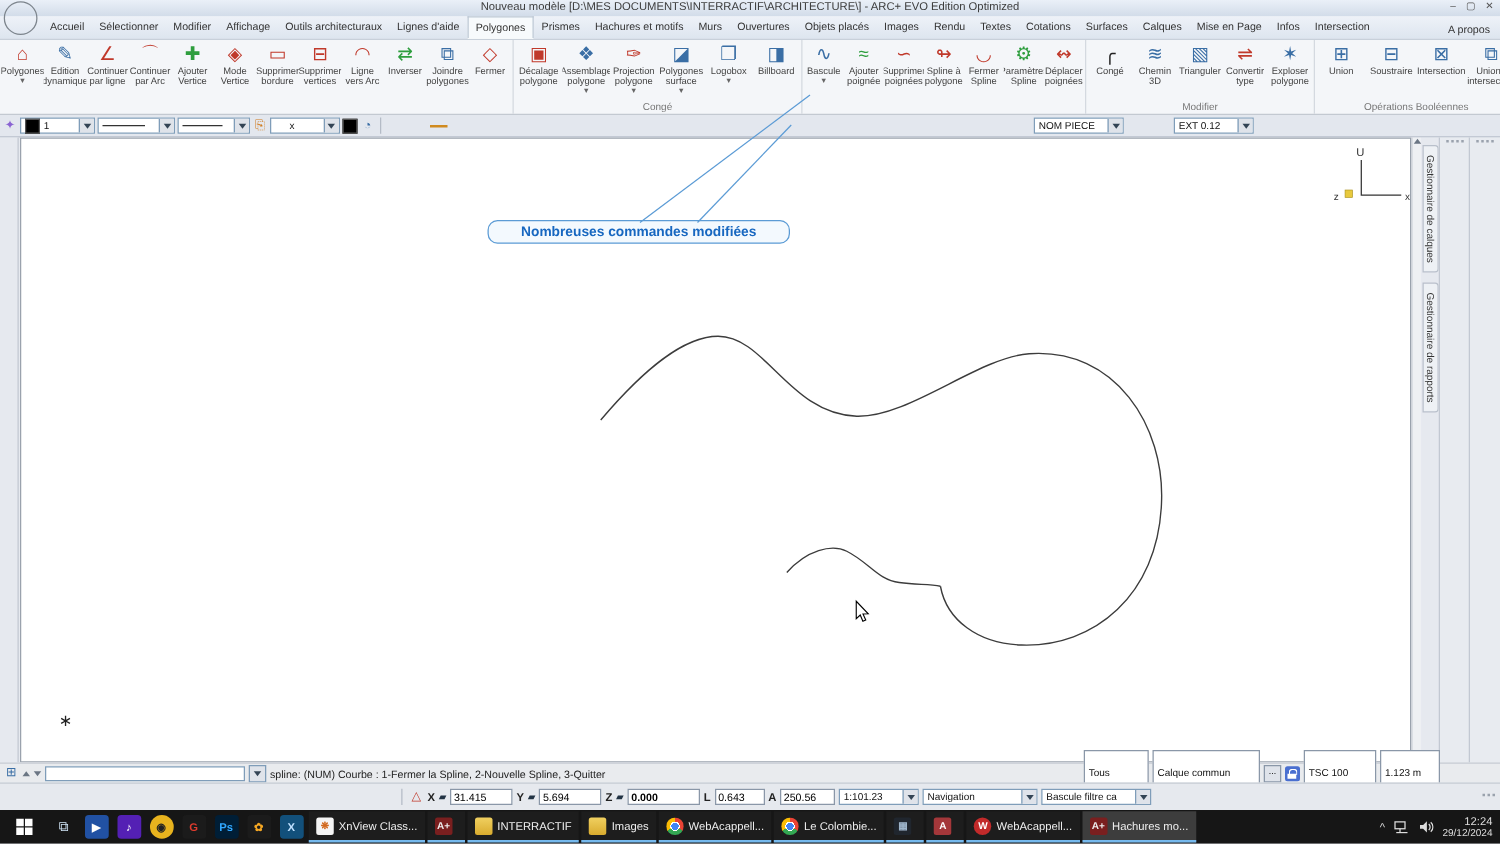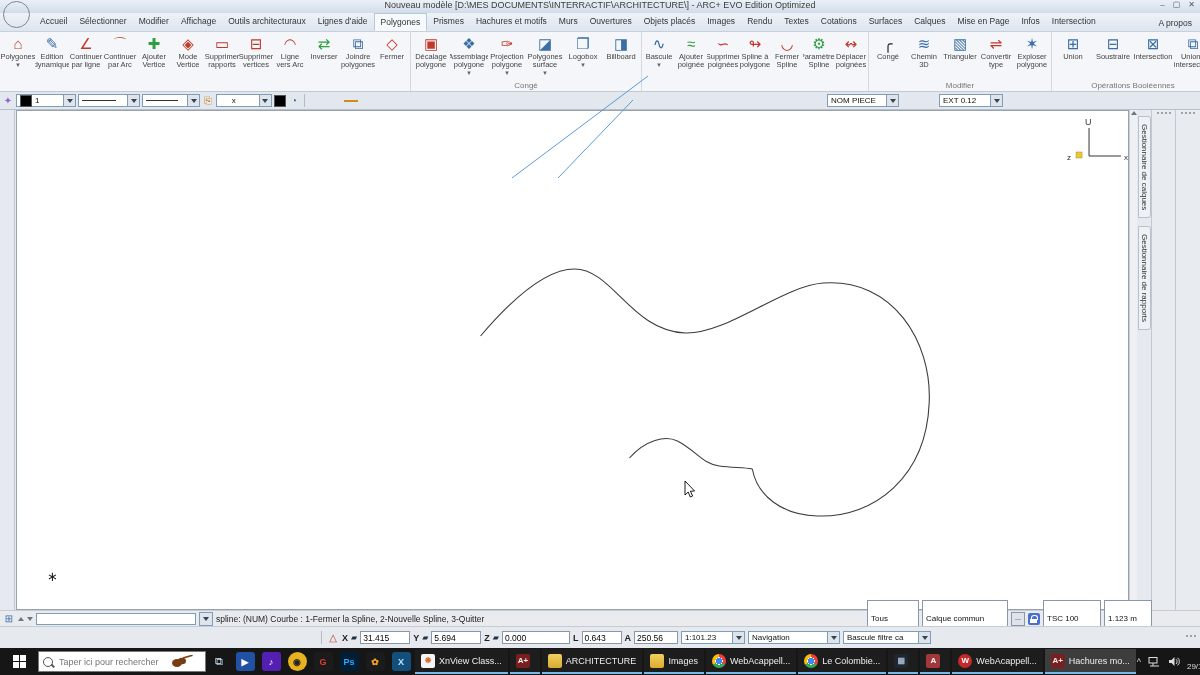--- a/index.html
+++ b/index.html
@@ -215,21 +215,21 @@
             <span>Ajouter Vertice</span>
 
           </div>
           <div class="rbtn">
             <span class="ric" style="color: rgb(192, 57, 43);">◈</span>
             <span>Mode Vertice</span>
 
           </div>
           <div class="rbtn">
             <span class="ric" style="color: rgb(192, 57, 43);">▭</span>
-            <span>Supprimer rapports</span>
+            <span>Supprimer bordure</span>
 
           </div>
           <div class="rbtn">
             <span class="ric" style="color: rgb(192, 57, 43);">⊟</span>
             <span>Supprimer vertices</span>
 
           </div>
           <div class="rbtn">
             <span class="ric" style="color: rgb(192, 57, 43);">◠</span>
             <span>Ligne vers Arc</span>
@@ -592,20 +592,21 @@
           <span></span>
           <span></span>
           <span></span>
           <span></span>
           <span></span>
           <span></span>
         </div>
     </div>
   </div>
 
+  <div class="tooltip">Nombreuses commandes modifiées</div>
 
 
   <svg class="overlay" viewBox="0 0 1200 675">
     <path fill="none" stroke="#5b9bd5" stroke-width="1" d="M648,76 L512,178"></path>
     <path fill="none" stroke="#5b9bd5" stroke-width="1" d="M633,100 L558,178"></path>
     <polygon points="685,481 685,495 688.2,492 690.3,497 692.6,496 690.4,491.2 694.6,491" fill="#fff" stroke="#000" stroke-width="0.9"></polygon>
   </svg>
 
   <div class="cmdrow">
     <span class="ticon" style="color:#3a6ea5;">⊞</span>
@@ -659,21 +660,21 @@
     <span class="vsep"></span>
     <span class="sico" style="color:#c0392b;">△</span>
     <span class="slabel">X</span>
     <span class="tinylock">▰</span>
     <div class="vbox" style="width:50px;">31.415</div>
     <span class="slabel">Y</span>
     <span class="tinylock">▰</span>
     <div class="vbox" style="width:50px;">5.694</div>
     <span class="slabel">Z</span>
     <span class="tinylock">▰</span>
-    <div class="vbox" style="width:68px;">0.000</div>
+    <div class="vbox" style="width:58px;font-weight:bold;">0.000</div>
     <span class="slabel">L</span>
     <div class="vbox" style="width:40px;">0.643</div>
     <span class="slabel">A</span>
     <div class="vbox" style="width:44px;">250.56</div>
     <div class="combo" style="width:64px;">
       <span>1:101.23</span>
         <span class="arr">
           <span class="tri"></span>
         </span>
     </div>
@@ -695,31 +696,20 @@
 
   <div class="taskbar">
     <div class="start">
       <span class="winlogo">
           <i></i>
           <i></i>
           <i></i>
           <i></i>
         </span>
     </div>
-    <div class="searchbox">
-      <span class="mag"></span>
-      <input placeholder="Taper ici pour rechercher" style="">
-      <svg width="26" height="14">
-        <g fill="#7a3b12">
-            <ellipse cx="8" cy="8" rx="5" ry="4"></ellipse>
-            <ellipse cx="13" cy="6" rx="4" ry="3.2"></ellipse>
-        <rect x="14" y="2.2" width="10" height="1.6" transform="rotate(-16 14 3)"></rect>
-          </g>
-      </svg>
-    </div>
     <div class="pin">
       <span style="font-size:11px;color:#cfe3f5;">⧉</span>
     </div>
     <div style="display:flex;">
 
     <div class="pin">
           <span class="ap" style="color: rgb(255, 255, 255); background: rgb(33, 81, 163);">▶</span>
         </div>
         <div class="pin">
           <span class="ap" style="color: rgb(255, 255, 255); background: rgb(84, 32, 180);">♪</span>
@@ -745,21 +735,21 @@
     <div class="twin">
           <span class="ap" style="color: rgb(210, 105, 30); background: rgb(245, 245, 245);">❋</span>
           <span>XnView Class...</span>
         </div>
         <div class="twin">
           <span class="ap" style="color: rgb(238, 238, 238); background: rgb(122, 31, 31);">A+</span>
           <span></span>
         </div>
         <div class="twin">
           <span class="ap folder"></span>
-          <span>ARCHITECTURE</span>
+          <span>INTERRACTIF</span>
         </div>
         <div class="twin">
           <span class="ap folder"></span>
           <span>Images</span>
         </div>
         <div class="twin">
           <span class="ap chrome-ball"></span>
           <span>WebAcappell...</span>
         </div>
         <div class="twin">

